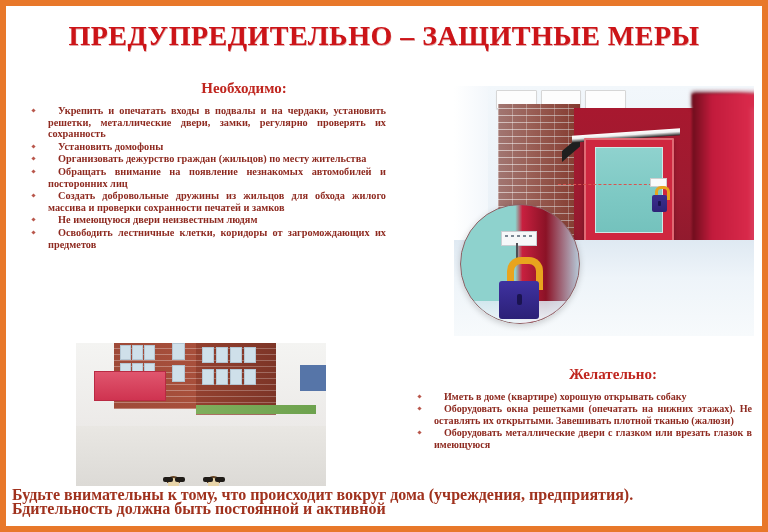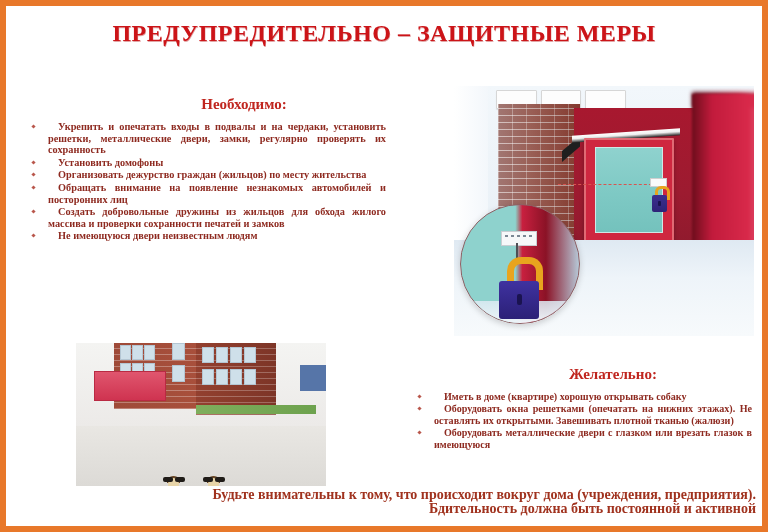--- a/index.html
+++ b/index.html
@@ -17,30 +17,30 @@
     border:6px solid #e8782a;
     background:#ffffff;
   }
   
   #title{
     position:absolute;
     left:0;right:0;top:14px;
     text-align:center;
     font-family:"Liberation Serif",serif;
     font-weight:bold;
-    font-size:24px;
+    font-size:28px;
     letter-spacing:0.5px;
     color:#cc1418;
     text-shadow:0.5px 0.5px 0 rgba(170,0,0,.35);
     white-space:nowrap;
   }
   
   #need-block{
     position:absolute;
-    left:6px;top:90px;width:386px;
+    left:6px;top:74px;width:386px;
   }
   .sec-head{
     text-align:center;
     font-weight:bold;
     font-size:15px;
     color:#c0261f;
     margin:0 0 3px 0;
   }
   #need-block .sec-head{ padding-left:78px; }
   ul.bullets{
@@ -70,23 +70,23 @@
   #want-block{
     position:absolute;
     left:392px;top:360px;width:366px;
   }
   #want-block .sec-head{ padding-left:64px; }
   #want-block ul.bullets li{ font-size:10.1px;line-height:11.4px;}
   
   #footer{
     position:absolute;
     left:6px;right:6px;bottom:10px;
-    text-align:right;
+    text-align:left;
     font-weight:bold;
-    font-size:14px;
+    font-size:16px;
     line-height:14px;
     color:#a0321e;
   }
   
   #door-photo{
     position:absolute;
     left:448px;top:80px;
     width:300px;height:250px;
     overflow:hidden;
     background:linear-gradient(180deg,#f2f7fb 0%,#eaf1f7 55%,#e7eef5 100%);
@@ -267,20 +267,21 @@
 
   <div id="need-block">
     <div class="sec-head">Необходимо:</div>
     <ul class="bullets">
       <li>Укрепить и опечатать входы в подвалы и на чердаки, установить решетки, металлические двери, замки, регулярно проверять их сохранность</li>
       <li>Установить домофоны</li>
       <li>Организовать дежурство граждан (жильцов) по месту жительства</li>
       <li>Обращать внимание на появление незнакомых автомобилей и посторонних лиц</li>
       <li>Создать добровольные дружины из жильцов для обхода жилого массива и проверки сохранности печатей и замков</li>
       <li>Не имеющуюся двери неизвестным людям</li>
+      <li>Освободить лестничные клетки, коридоры от загромождающих их предметов</li>
     </ul>
   </div>
 
   <div id="door-photo">
     <div class="sky-l"></div>
     <div class="win-strip">
       <i></i>
       <i></i>
       <i></i>
     </div>

